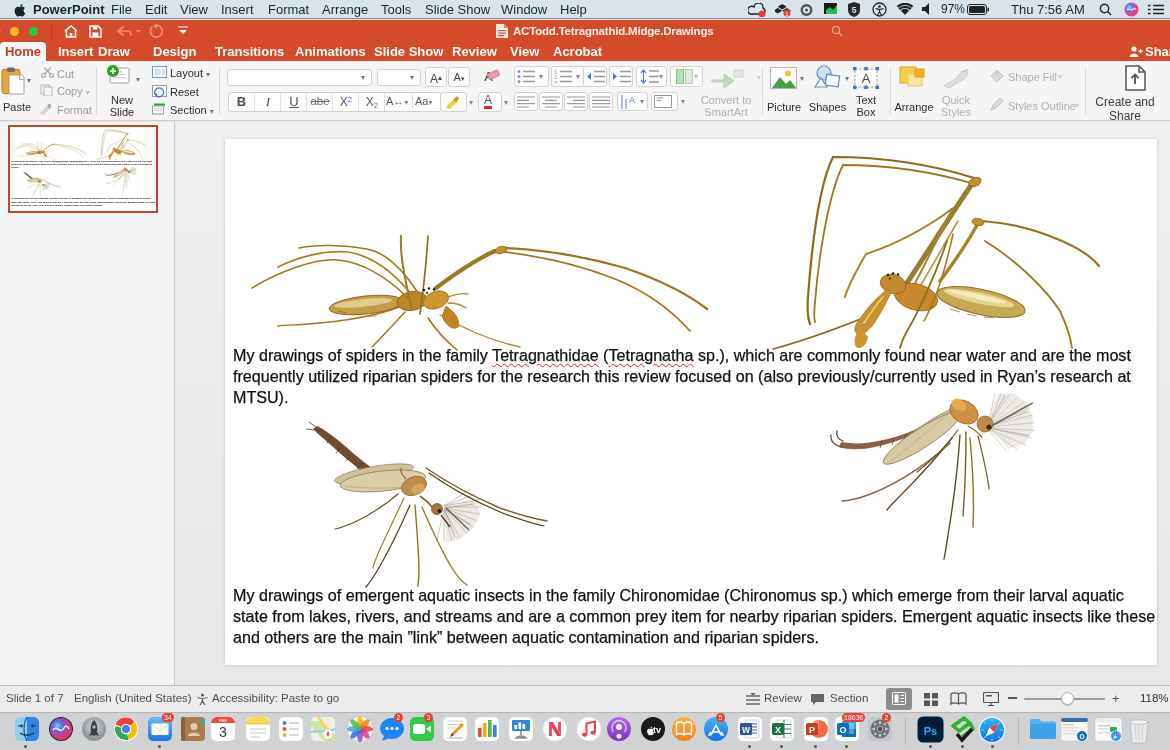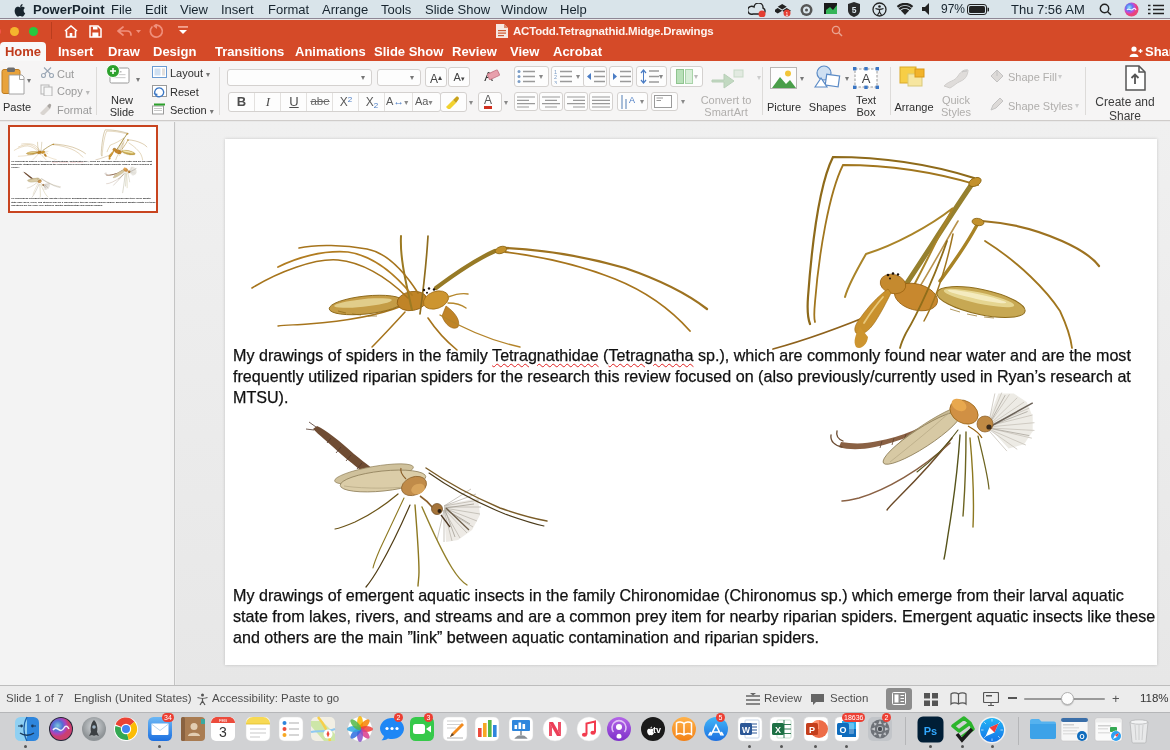--- a/index.html
+++ b/index.html
@@ -167,21 +167,21 @@
   <div style="position:absolute;left:513px;top:5px;color:#fdf3ef;font-size:11.5px;font-weight:bold;letter-spacing:-0.2px">ACTodd.Tetragnathid.Midge.Drawings</div>
   <svg style="position:absolute;left:831px;top:5px" width="12" height="12" viewBox="0 0 12 12">
         <circle cx="5" cy="5" r="3.6" stroke="#e9a492" stroke-width="1.4" fill="none"></circle>
         <path d="M7.8 7.8 L11 11" stroke="#e9a492" stroke-width="1.4"></path>
       </svg>
 </div>
 
 <div id="tabrow">
   <div id="hometab">Home</div>
   <div class="tab" style="left:58px">Insert</div>
-  <div class="tab" style="left:108px">Draw</div>
+  <div class="tab" style="left:98px">Draw</div>
   <div class="tab" style="left:153px">Design</div>
   <div class="tab" style="left:215px">Transitions</div>
   <div class="tab" style="left:295px">Animations</div>
   <div class="tab" style="left:374px">Slide Show</div>
   <div class="tab" style="left:452px">Review</div>
   <div class="tab" style="left:510px">View</div>
   <div class="tab" style="left:553px">Acrobat</div>
   <svg style="position:absolute;left:1128px;top:3px" width="15" height="13" viewBox="0 0 15 13">
         <circle cx="6" cy="4" r="2.6" fill="#fff"></circle>
         <path d="M1.5 12 C1.5 7.5 10.5 7.5 10.5 12 Z" fill="#fff"></path>
@@ -424,21 +424,21 @@
   <div class="rlabel gray" style="left:936px;top:33px;width:40px">Quick<br>Styles</div>
   <svg style="position:absolute;left:990px;top:8px" width="14" height="13" viewBox="0 0 14 13" opacity="0.55">
         <path d="M7 1 L13 7 L7 13 L1 7 Z" fill="#c9c5c1" stroke="#9a9a9a"></path>
         <path d="M7 1 V7" stroke="#9a9a9a"></path>
       </svg>
   <div class="rlabel gray" style="left:1008px;top:10px">Shape Fill</div>
   <div style="position:absolute;left:1058px;top:11px;color:#ccc;font-size:8px">▾</div>
   <svg style="position:absolute;left:990px;top:37px" width="14" height="13" viewBox="0 0 14 13" opacity="0.55">
         <path d="M1 12 L3 7 L10 0 L13 3 L6 10 Z" fill="#c9c5c1" stroke="#9a9a9a"></path>
       </svg>
-  <div class="rlabel gray" style="left:1008px;top:39px">Shape Styles</div>
+  <div class="rlabel gray" style="left:1008px;top:39px">Styles Outline</div>
   <div style="position:absolute;left:1075px;top:40px;color:#ccc;font-size:8px">▾</div>
   <div class="rdiv" style="left:1085px"></div>
   <svg style="position:absolute;left:1122px;top:4px" width="26" height="26" viewBox="0 0 26 26">
         <path d="M4 1 H17 L23 7 V25 H4 Z" fill="#fff" stroke="#555" stroke-width="1.5"></path>
         <path d="M17 1 L17 7 H23" fill="none" stroke="#555" stroke-width="1.5"></path>
         <path d="M13 19 V10 M9.5 13 L13 9.5 L16.5 13" stroke="#555" stroke-width="1.8" fill="none"></path>
       </svg>
   <div class="rlabel" style="left:1080px;top:34px;width:90px;font-weight:normal;color:#3c3c3c;font-size:12px">Create and Share<br>Adobe PDF</div>
 </div>
 

